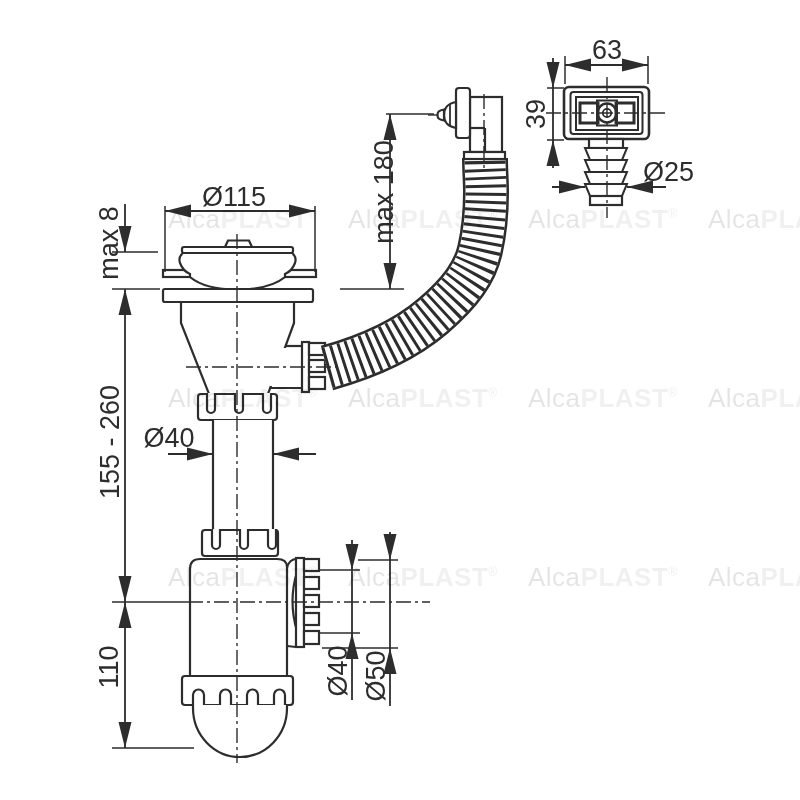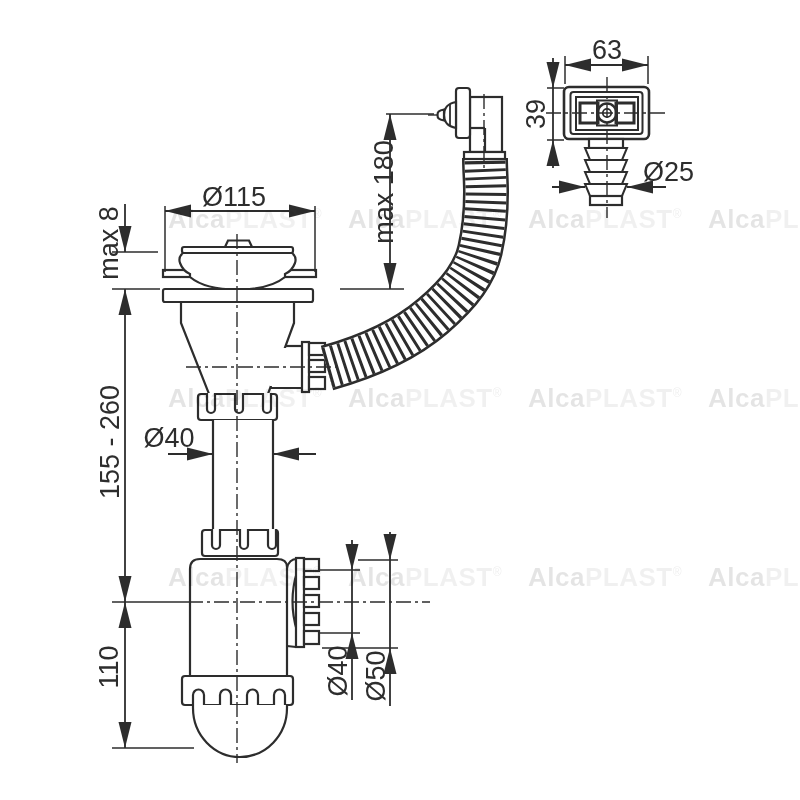--- a/index.html
+++ b/index.html
@@ -1,21 +1,21 @@
 <!DOCTYPE html>
 <html><head>
 <meta charset="utf-8">
 <style>
   html,body{margin:0;padding:0;background:#fff;width:800px;height:800px;overflow:hidden;}
   #stage{position:relative;width:800px;height:800px;background:#fff;font-family:"Liberation Sans",sans-serif;}
   svg{position:absolute;left:0;top:0;}
   svg text{font-family:"Liberation Sans",sans-serif;font-size:27px;fill:#2d2d2d;}
   .wm{position:absolute;white-space:nowrap;pointer-events:none;font-family:"Liberation Sans",sans-serif;
       font-size:26px;line-height:1;letter-spacing:.5px;}
-  .wm .b{font-weight:bold;color:rgba(0,0,0,0.105);text-align:center;}
+  .wm .b{font-weight:normal;color:rgba(0,0,0,0.105);text-align:center;}
   .wm .l{font-weight:bold;color:rgba(0,0,0,0.058);margin-top:12px;}
   .wm .r{font-size:12px;vertical-align:10px;color:rgba(0,0,0,0.07);}
 </style>
 </head>
 <body>
 
 <div id="stage">
 <svg width="800" height="800" viewBox="0 0 800 800">
   <rect x="0" y="0" width="800" height="800" fill="#ffffff"></rect>
 

